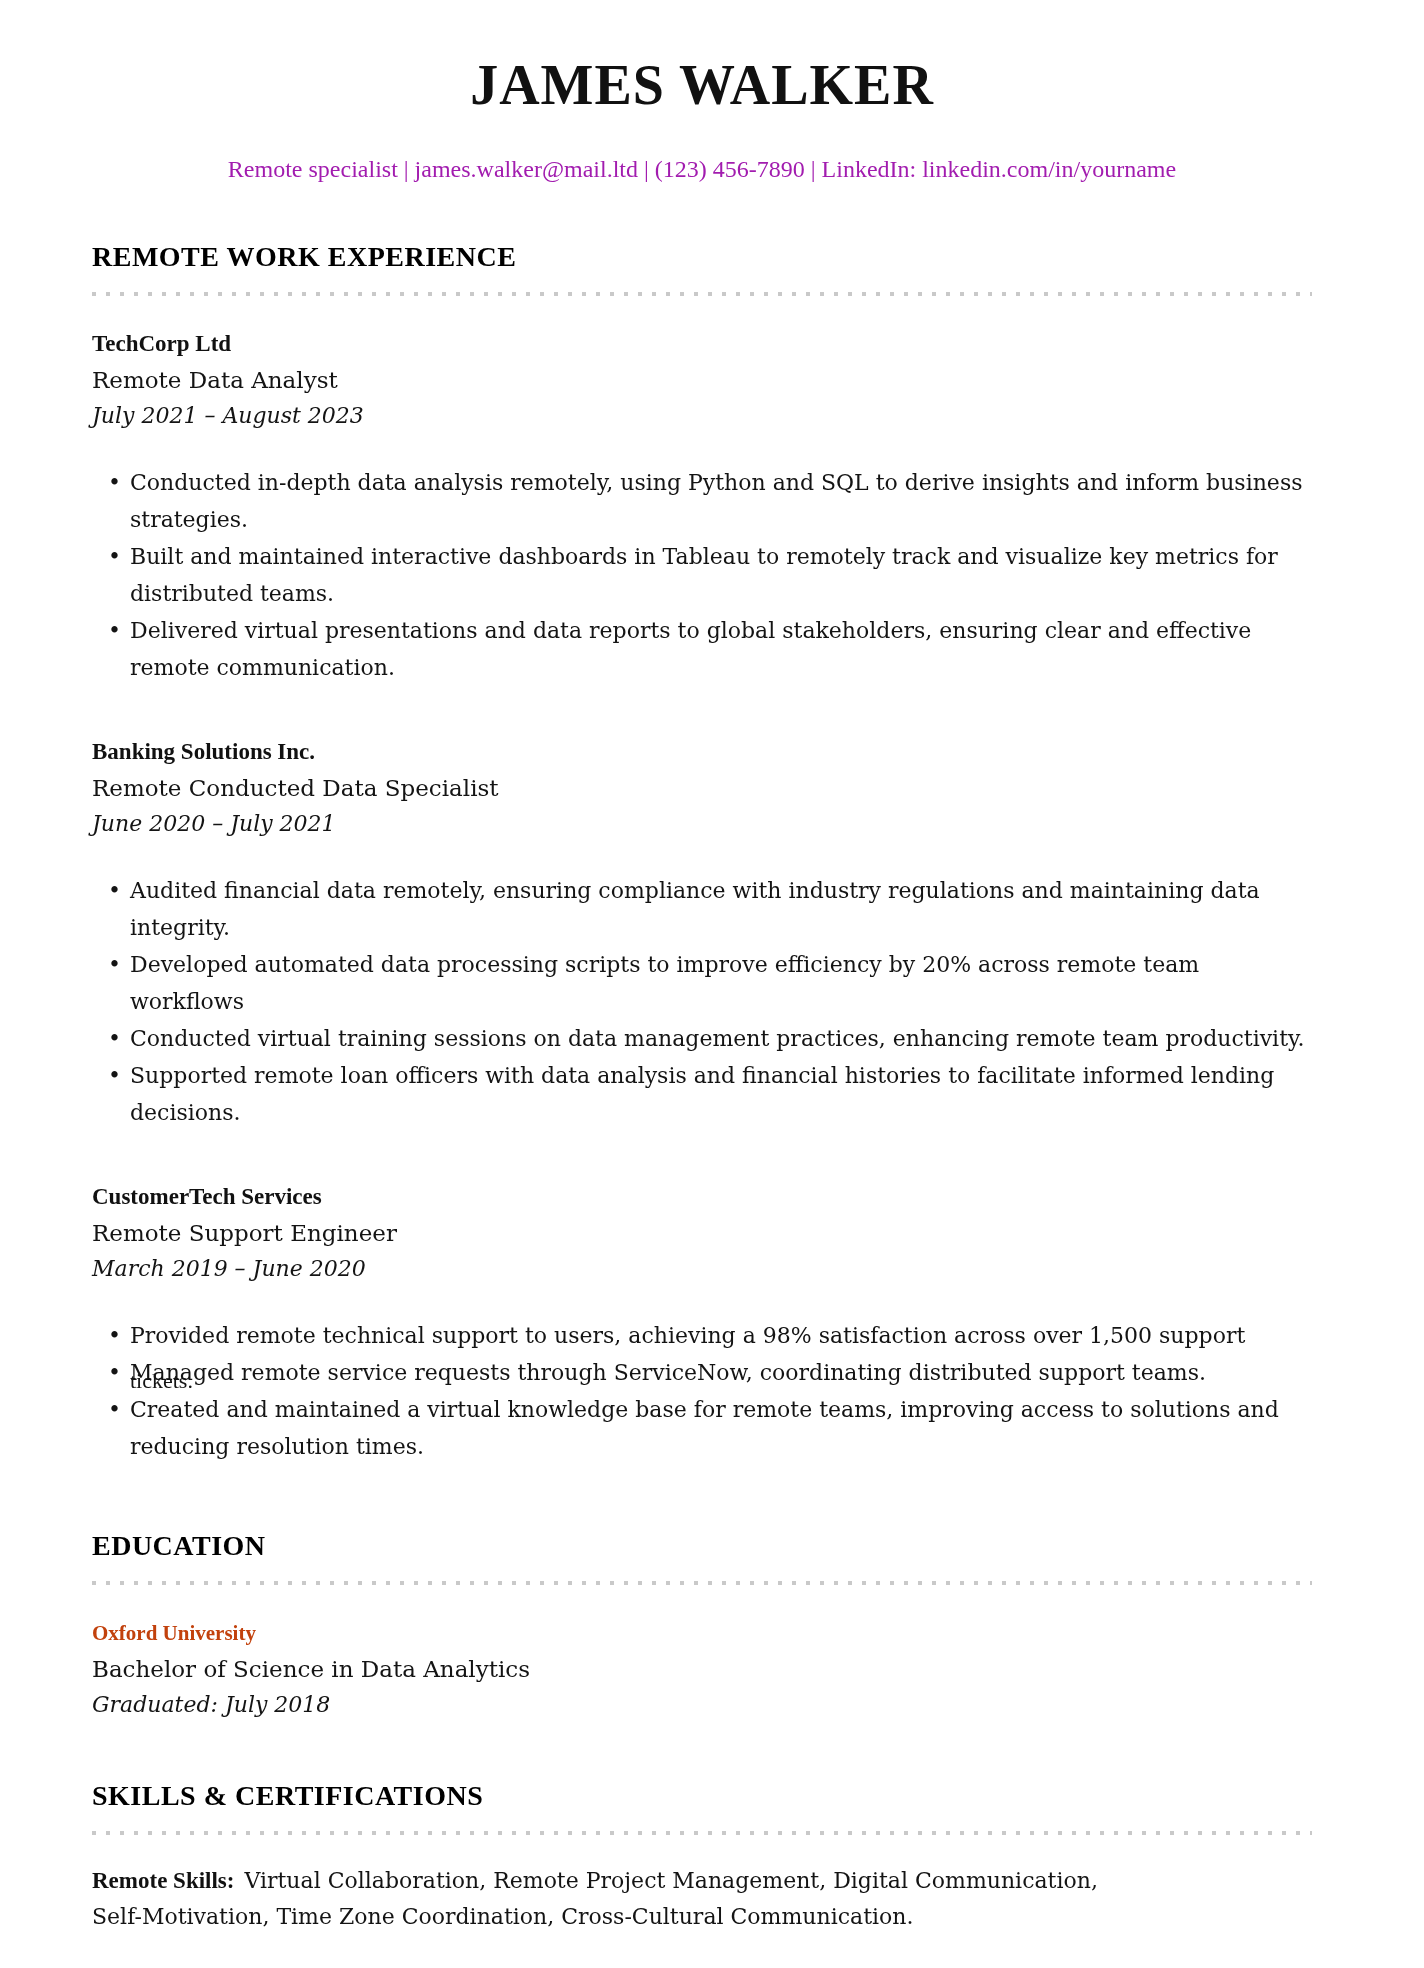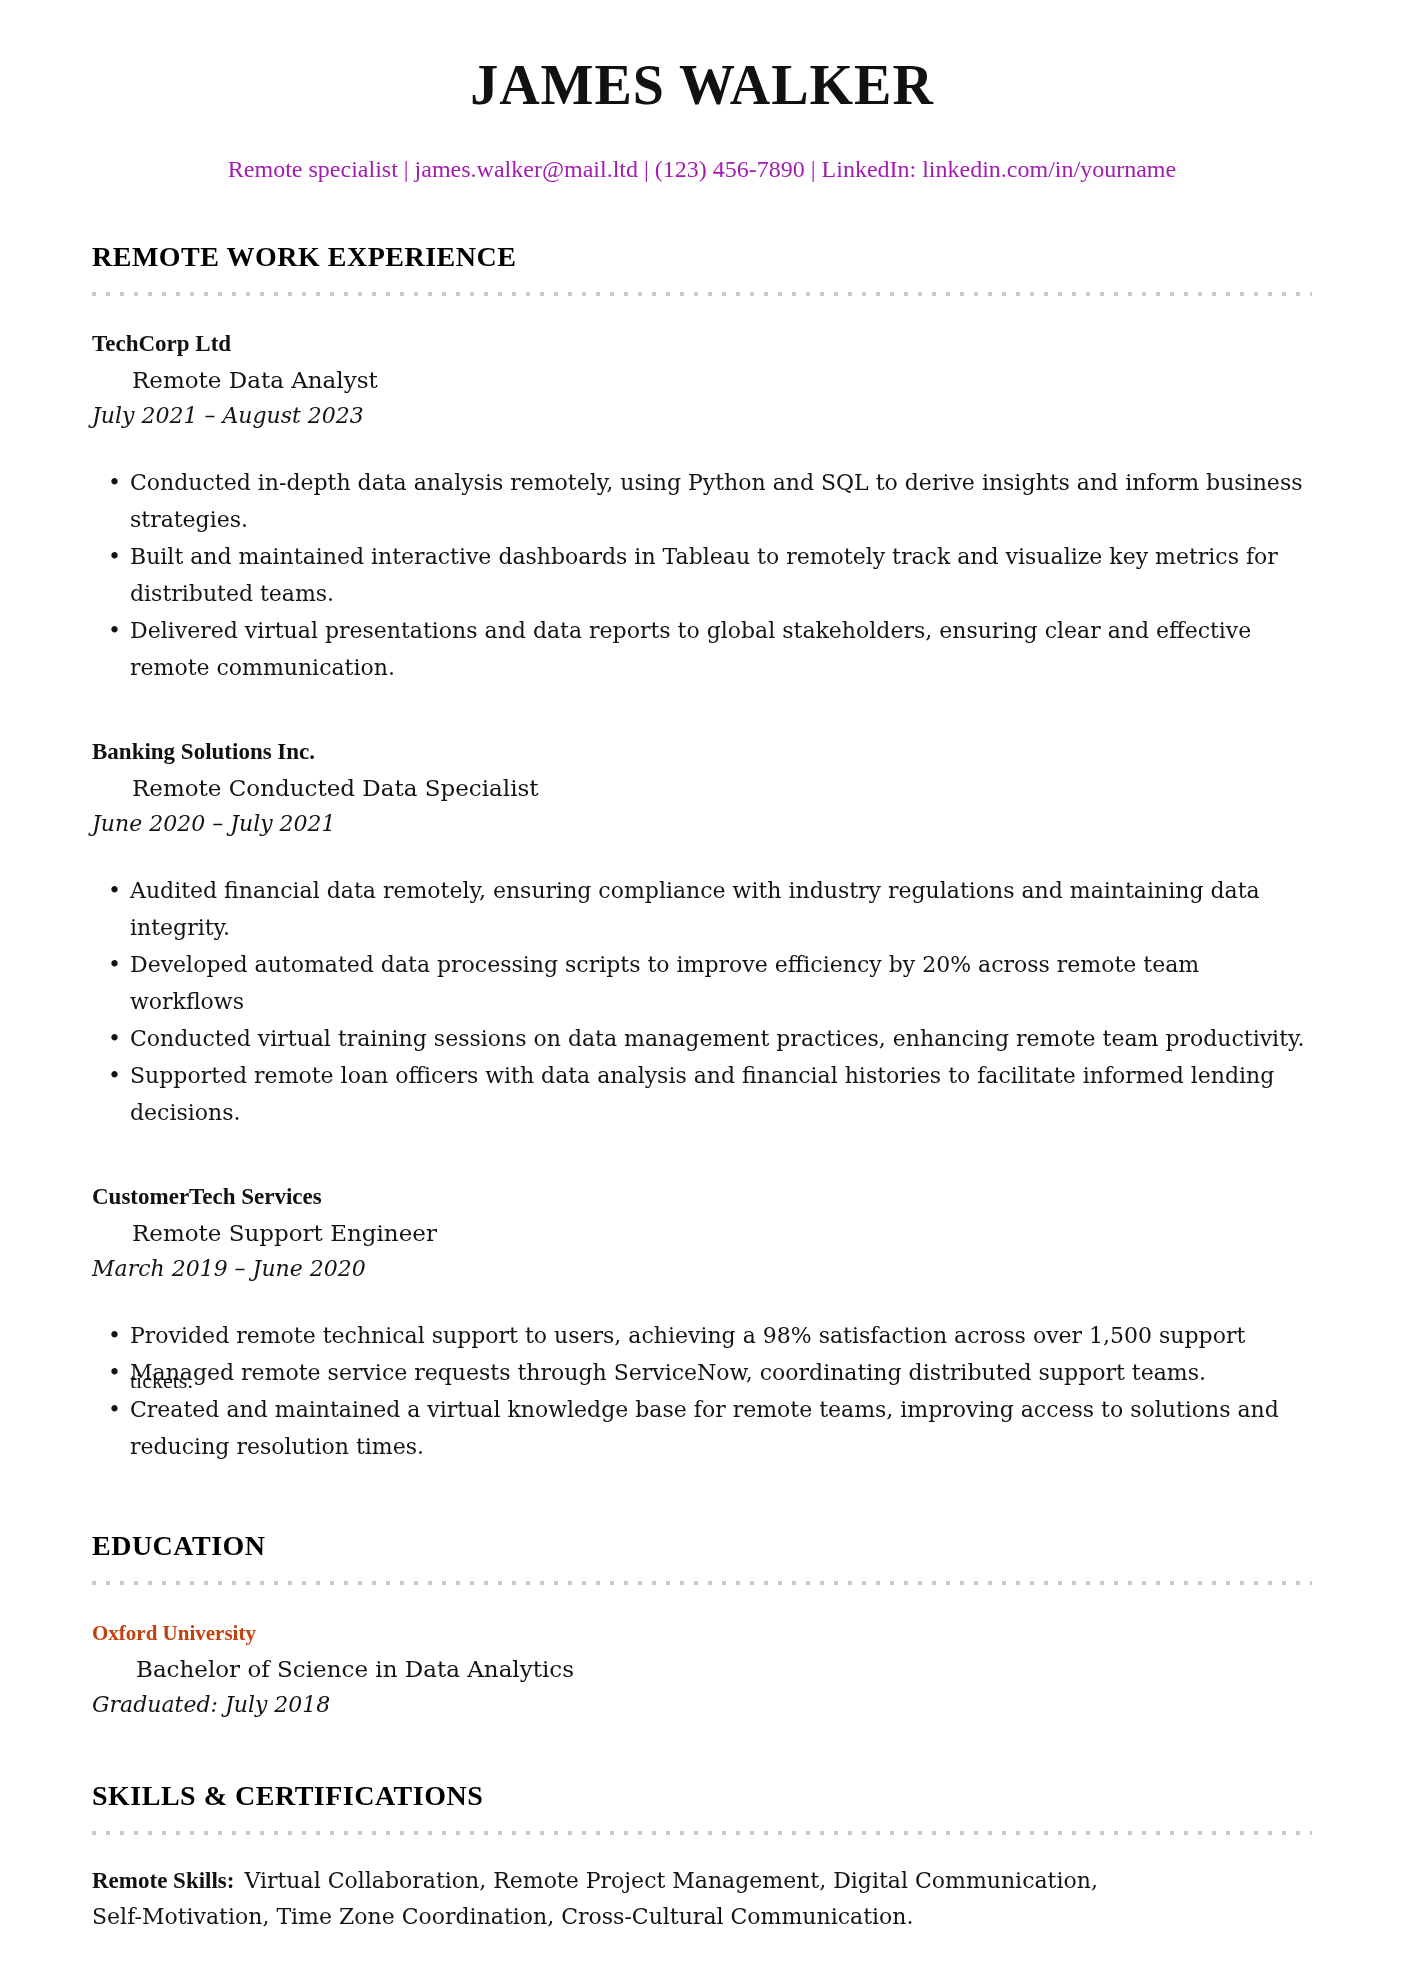--- a/index.html
+++ b/index.html
@@ -60,21 +60,20 @@
   .job-company {
     font-family: "Liberation Serif", serif;
     font-weight: 700;
     font-size: 23px;
     line-height: 36px;
     color: #111;
   }
   .job-role {
     font-size: 23px;
     line-height: 36px;
-    margin-left: 40px;
   }
   .job-dates {
     font-style: italic;
     font-size: 22px;
     line-height: 36px;
   }
 
   .bullets {
     list-style: none;
     margin: 30px 0 0 0;
@@ -103,21 +102,21 @@
 
   
   .edu-block { margin-top: 30px; }
   .edu-school {
     font-family: "Liberation Serif", serif;
     font-weight: 700;
     font-size: 21px;
     line-height: 36px;
     color: #c2410c;
   }
-  .edu-degree { font-size: 23px; line-height: 36px; margin-left: 44px; }
+  .edu-degree { font-size: 23px; line-height: 36px; }
   .edu-graduated { font-style: italic; font-size: 22px; line-height: 36px; }
 
   
   .skills-block { margin-top: 28px; max-width: 1222px; }
   .skill-line { margin: 0; font-size: 22px; line-height: 36px; }
   .skill-label {
     font-family: "Liberation Serif", serif;
     font-weight: 700;
     font-size: 23px;
     color: #111;

